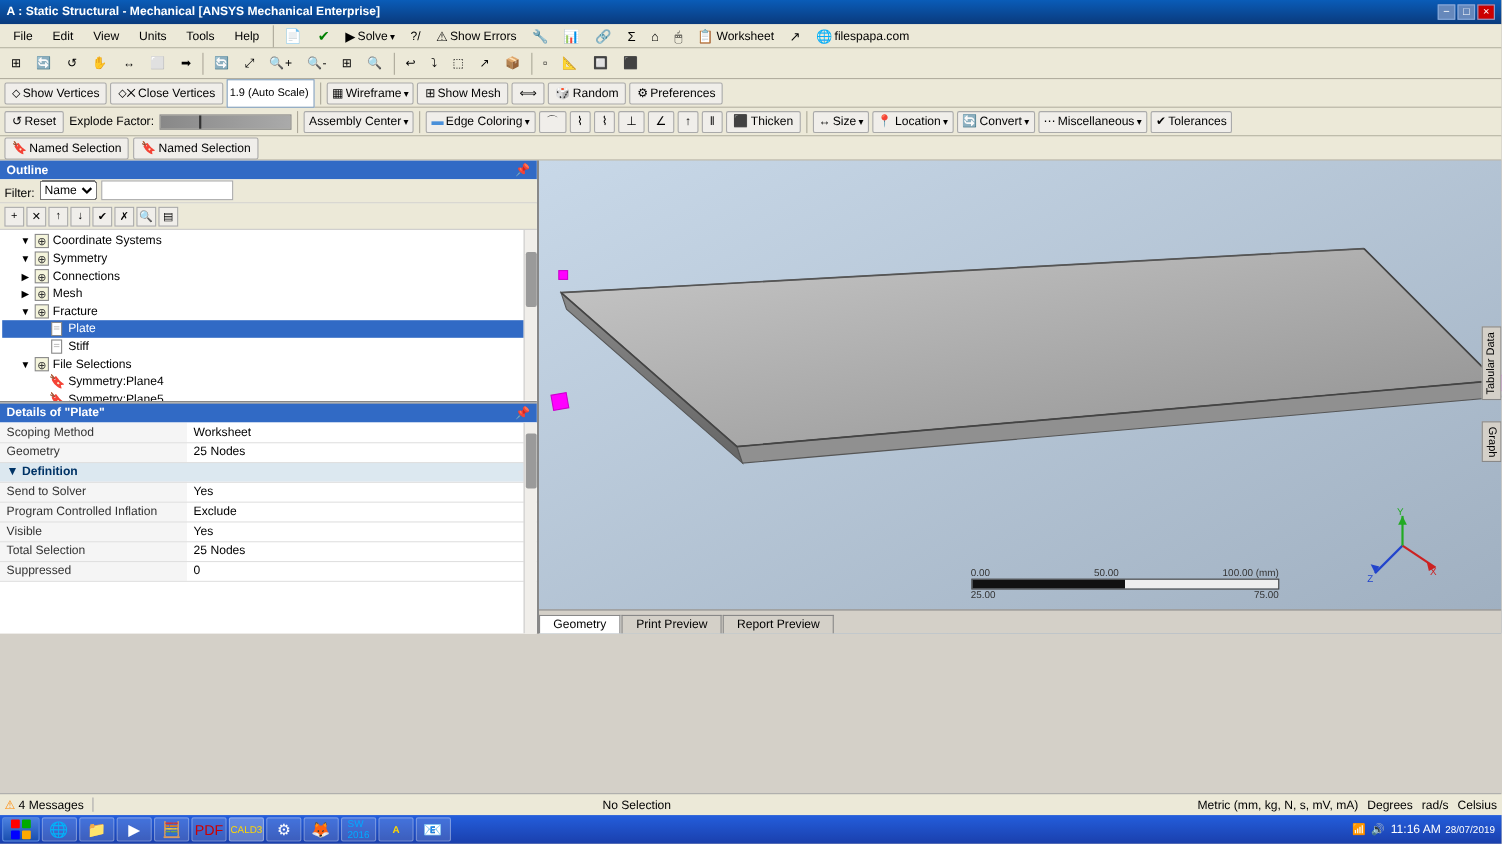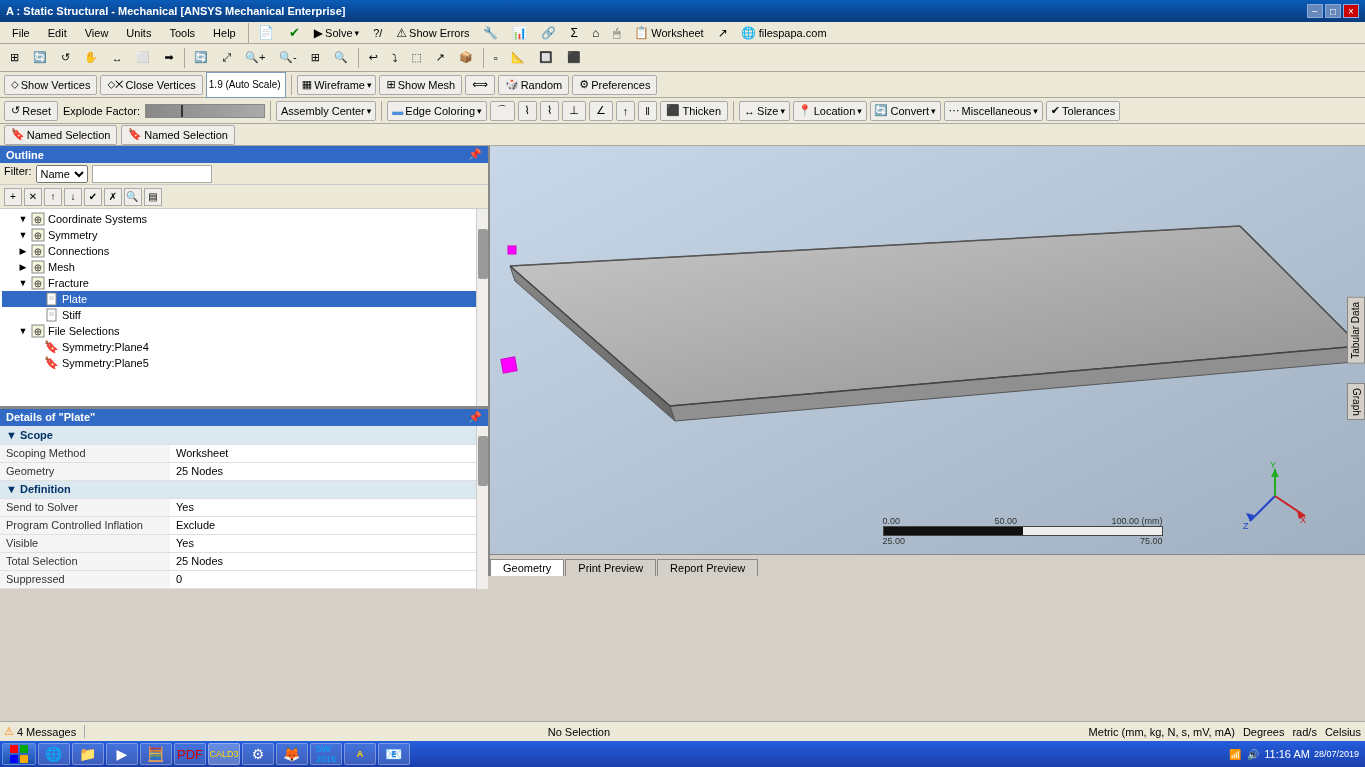--- a/index.html
+++ b/index.html
@@ -160,21 +160,21 @@
       font-size: 11px;
       font-weight: bold;
       display: flex;
       justify-content: space-between;
       align-items: center;
     }
     #filter-bar {
       background: #ece9d8;
       padding: 2px 4px;
       display: flex;
-      align-items: flex-start;
+      align-items: flex-end;
       gap: 4px;
       border-bottom: 1px solid #ccc;
       height: 22px;
     }
     #filter-bar label { font-size: 11px; }
     #filter-bar select { height: 18px; font-size: 11px; }
     #filter-bar input { height: 18px; font-size: 11px; border: 1px solid #aaa; padding: 0 2px; width: 120px; }
     #outline-toolbar {
       background: #ece9d8;
       padding: 2px 4px;
@@ -643,21 +643,21 @@
   <span class="tb3-btn">
     <span style="font-size:11px;">🔖</span>
     <span>Named Selection</span>
   </span>
 </div>
 
 <div id="main-layout" style="display:flex; height: 430px;">
 
   <div id="left-panel">
 
-    <div id="outline-panel" style="height:262px; flex:none;">
+    <div id="outline-panel" style="height:220px; flex:none;">
       <div id="outline-header">
         <span>Outline</span>
         <span>📌</span>
       </div>
       <div id="filter-bar">
         <label>Filter:</label>
         <select style="height:18px;font-size:11px;">
           <option>Name</option>
         </select>
         <input type="text" style="height: 18px; font-size: 11px; border: 1px solid rgb(170, 170, 170); padding: 0px 2px; width: 120px;">
@@ -775,23 +775,20 @@
     </div>
 
     <div id="details-panel" style="height:210px; background:white; display:flex; flex-direction:column; border-top: 1px solid #888;">
       <div id="details-header">
         <span>Details of "Plate"</span>
         <span>📌</span>
       </div>
       <div id="details-table" style="flex:1; overflow-y:auto; position:relative;">
         <table class="det">
           <tbody id="details-tbody">
-              <tr class="det-section">
-                <td colspan="2"><span class="det-section-label">▼ Scope</span></td>
-              </tr>
               <tr>
                 <td>Scoping Method</td>
                 <td>Worksheet</td>
               </tr>
               <tr>
                 <td>Geometry</td>
                 <td>25 Nodes</td>
               </tr>
               <tr class="det-section">
                 <td colspan="2"><span class="det-section-label">▼ Definition</span></td>

